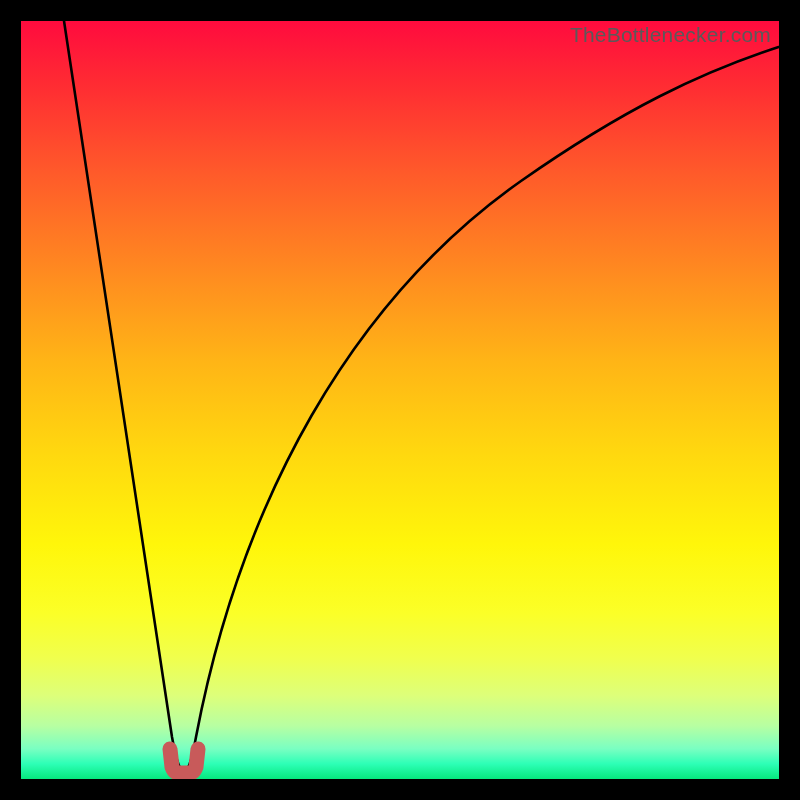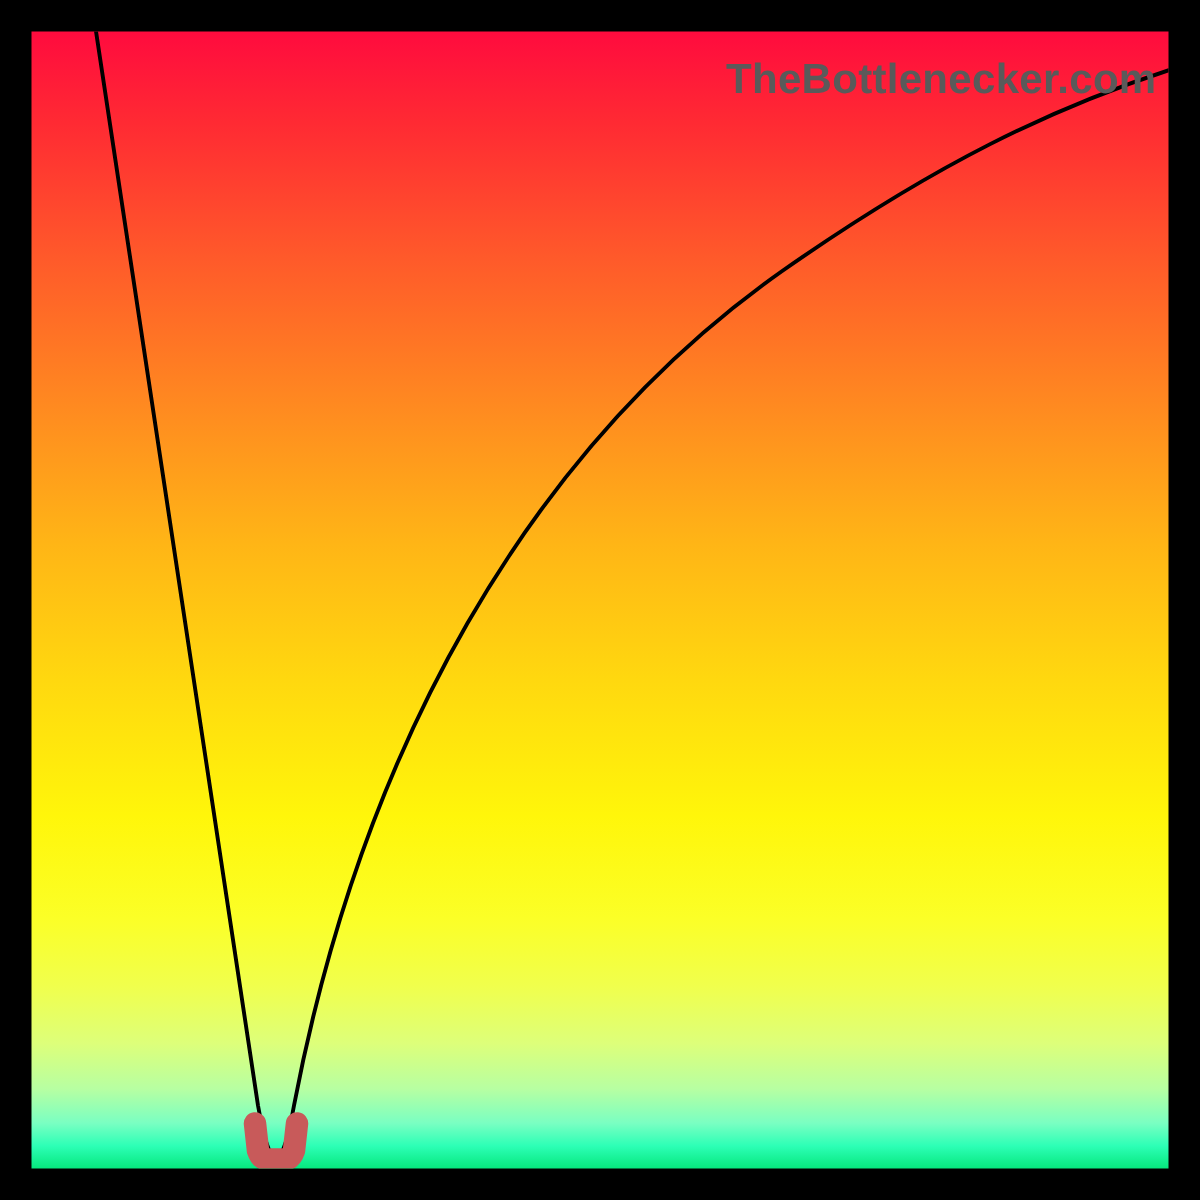--- a/index.html
+++ b/index.html
@@ -44,25 +44,24 @@
     left: 0;
     top: 0;
     width: 758px;
     height: 758px;
   }
   .watermark {
     position: absolute;
     top: 2px;
     right: 8px;
     color: #5a5a5a;
-    font-size: 28px;
-    font-weight: 700;
+    font-size: 21px;
+    font-weight: 400;
     letter-spacing: 0.2px;
     user-select: none;
-    margin-top: 14px;
   }
 </style>
 </head>
 <body>
 
 <div class="outer">
   <div class="plot">
 
     <svg class="curves" viewBox="0 0 758 758" preserveAspectRatio="none">
       <path fill="none" stroke="#000" stroke-width="2.6" d="M 40 -20

